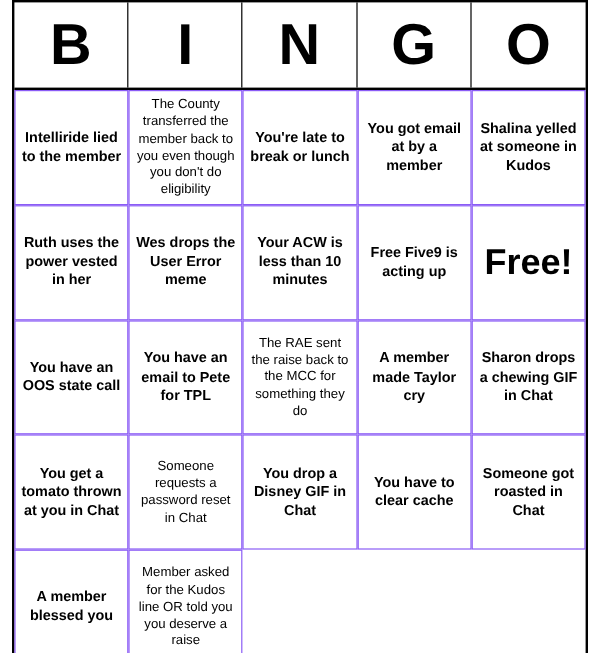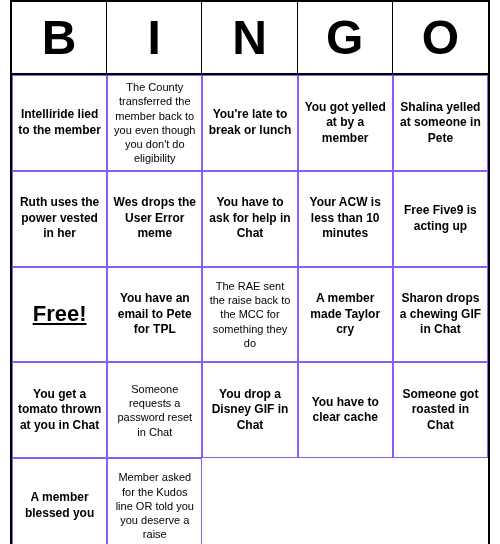--- a/index.html
+++ b/index.html
@@ -40,23 +40,22 @@
       display: flex;
       align-items: center;
       justify-content: center;
       text-align: center;
       padding: 4px;
       font-size: 11px;
       line-height: 1.3;
       position: relative;
     }
     .bingo-cell.free {
-      font-size: 22px;
+      font-size: 30px;
       font-weight: bold;
-      text-decoration: underline;
     }
     .bingo-cell.large-text {
       font-size: 14px;
       font-weight: bold;
     }
     .bingo-cell.medium-text {
       font-size: 12px;
       font-weight: bold;
     }
   </style>
@@ -68,28 +67,28 @@
   <div class="bingo-letter">B</div>
       <div class="bingo-letter">I</div>
       <div class="bingo-letter">N</div>
       <div class="bingo-letter">G</div>
       <div class="bingo-letter">O</div>
     </div>
   <div class="bingo-grid">
   <div class="bingo-cell medium-text">Intelliride lied to the member</div>
       <div class="bingo-cell">The County transferred the member back to you even though you don't do eligibility</div>
       <div class="bingo-cell medium-text">You're late to break or lunch</div>
-      <div class="bingo-cell medium-text">You got yelled at by a member</div>
-      <div class="bingo-cell medium-text">Shalina yelled at someone in Pete</div>
+      <div class="bingo-cell medium-text">You got email at by a member</div>
+      <div class="bingo-cell medium-text">Shalina yelled at someone in Kudos</div>
       <div class="bingo-cell medium-text">Ruth uses the power vested in her</div>
       <div class="bingo-cell medium-text">Wes drops the User Error meme</div>
-      <div class="bingo-cell medium-text">You have to ask for help in Chat</div>
       <div class="bingo-cell medium-text">Your ACW is less than 10 minutes</div>
       <div class="bingo-cell medium-text">Free Five9 is acting up</div>
       <div class="bingo-cell free">Free!</div>
+      <div class="bingo-cell medium-text">You have an OOS state call</div>
       <div class="bingo-cell medium-text">You have an email to Pete for TPL</div>
       <div class="bingo-cell">The RAE sent the raise back to the MCC for something they do</div>
       <div class="bingo-cell medium-text">A member made Taylor cry</div>
       <div class="bingo-cell medium-text">Sharon drops a chewing GIF in Chat</div>
       <div class="bingo-cell medium-text">You get a tomato thrown at you in Chat</div>
       <div class="bingo-cell">Someone requests a password reset in Chat</div>
       <div class="bingo-cell medium-text">You drop a Disney GIF in Chat</div>
       <div class="bingo-cell medium-text">You have to clear cache</div>
       <div class="bingo-cell medium-text">Someone got roasted in Chat</div>
       <div class="bingo-cell medium-text">A member blessed you</div>

